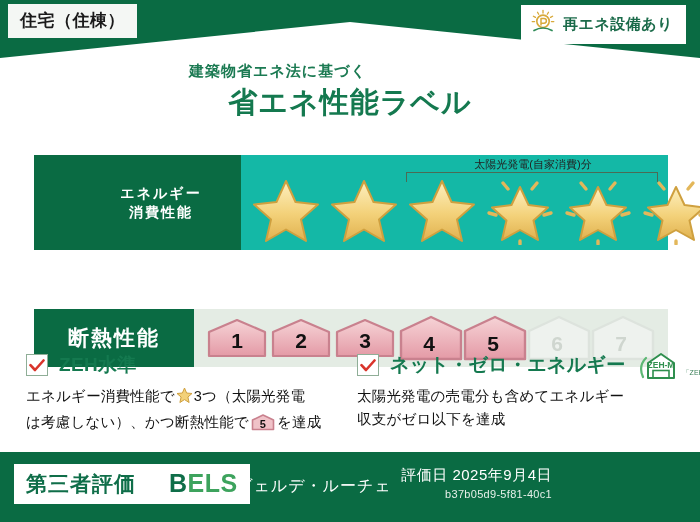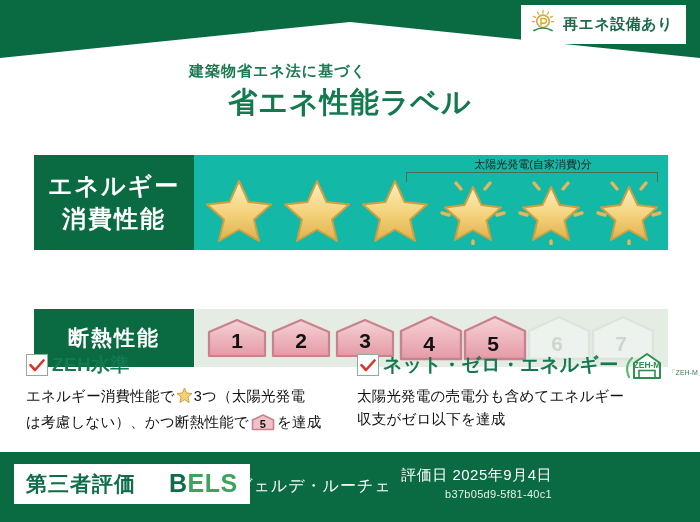--- a/index.html
+++ b/index.html
@@ -48,21 +48,21 @@
   
   .row{position:absolute;left:34px;width:634px;display:flex;}
   .row-energy{top:155px;height:95px;}
   .row-insul{top:264px;height:58px;margin-top:45px;}
 
   .row-label{
     background:#0a6b43;color:#ffffff;
     display:flex;flex-direction:column;align-items:center;justify-content:center;
     font-weight:bold;letter-spacing:2px;flex:0 0 160px;
   }
-  .row-energy .row-label{font-size:24px;line-height:1.35;}
+  .row-energy .row-label{font-size:14px;line-height:1.35;padding-left:47px;}
   .row-insul  .row-label{font-size:21px;}
   .row-body{flex:1;background:#14b8a6;position:relative;}
   .row-insul .row-body{background:#e4ece4;display:flex;align-items:center;padding-left:12px;gap:2px;}
 
   
   .solar-note{
     position:absolute;top:2px;right:10px;width:250px;text-align:center;
     font-size:11px;color:#222;white-space:nowrap;
   }
   .solar-bracket{
@@ -85,21 +85,21 @@
   .house .num{
     position:relative;z-index:2;font-size:21px;font-weight:bold;
     color:#111;line-height:1;padding-bottom:7px;
   }
   .house.off .num{color:#cfd6cf;}
 
   
   .col{position:absolute;top:352px;width:310px;}
   .col-left{left:26px;}
   .col-right{left:357px;}
-  .col-head{display:flex;align-items:center;gap:4px;height:26px;}
+  .col-head{display:flex;align-items:center;gap:11px;height:26px;}
   .chk{
     width:20px;height:20px;border:1.6px solid #8fae97;background:#fff;
     display:flex;align-items:center;justify-content:center;flex:0 0 20px;
   }
   .col-head .title{font-size:19px;font-weight:bold;color:#14794f;letter-spacing:.3px;white-space:nowrap;}
   .col-desc{
     margin-top:7px;font-size:14.5px;color:#111;line-height:1.62;letter-spacing:.2px;
   }
   .inline-star{display:inline-block;vertical-align:-3px;margin:0 1px;}
   .inline-house{display:inline-block;vertical-align:-4px;margin:0 2px;position:relative;width:24px;height:17px;}
@@ -131,20 +131,23 @@
     font-size:11px;color:#e6f0e9;letter-spacing:.3px;
   }
 </style>
 </head>
 <body>
 
 <div id="root">
 
   <div class="card"></div>
 
+  <div class="badge-type">
+    <span>住宅（住棟）</span>
+  </div>
 
   <div class="badge-renew">
     <span>
       <svg width="26" height="26" viewBox="0 0 26 26">
         <g stroke="#d8a93a" stroke-width="1.3" stroke-linecap="round">
           <line x1="13" y1="1.5" x2="13" y2="4"></line>
           <line x1="7.5" y1="3.2" x2="8.7" y2="5.3"></line>
           <line x1="3.4" y1="7.2" x2="5.5" y2="8.4"></line>
           <line x1="18.5" y1="3.2" x2="17.3" y2="5.3"></line>
           <line x1="22.6" y1="7.2" x2="20.5" y2="8.4"></line>

